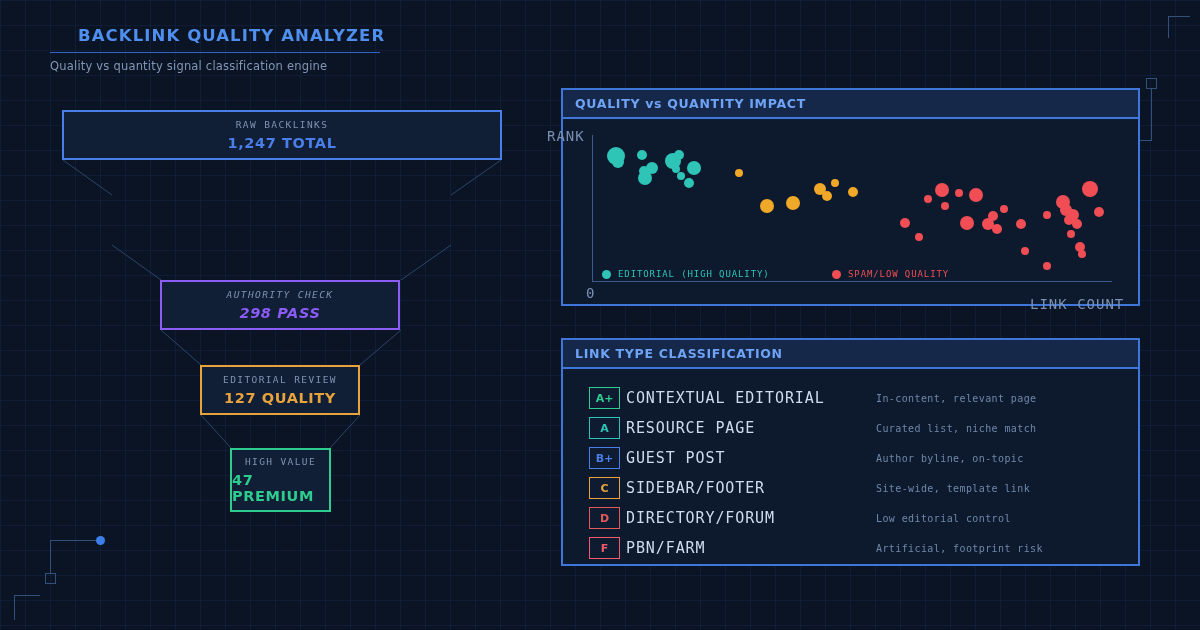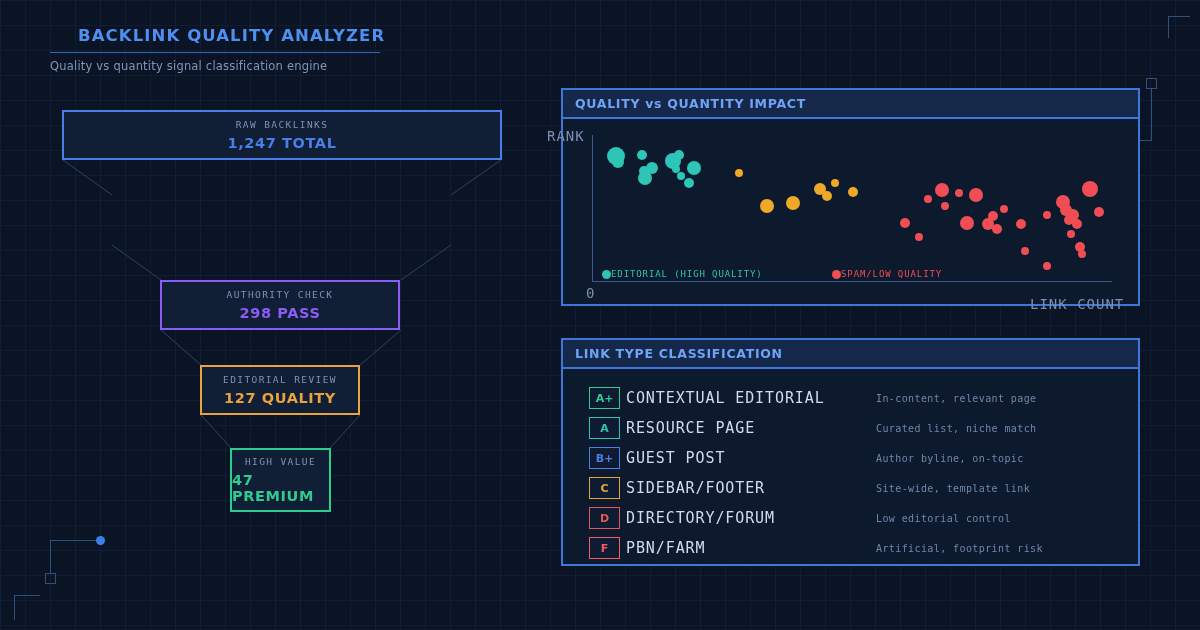--- a/index.html
+++ b/index.html
@@ -63,21 +63,21 @@
     font-size:12.5px; letter-spacing:0.7px; color:#6fa3f5;
   }
   .panel-body { position:relative; }
 
   
   #scatter-panel { left:561px; top:88px; width:579px; height:218px; }
   #scatter-body { height:185px; }
   .axis-line { position:absolute; background:#3a5a8c; }
   .axis-txt { position:absolute; font-size:14px; letter-spacing:1px; color:#7b90b0; }
   .pt { position:absolute; border-radius:50%; }
-  .legend-item { position:absolute; display:flex; align-items:center; }
+  .legend-item { position:absolute; display:flex; align-items:center; gap:7px; }
   .legend-dot { width:9px; height:9px; border-radius:50%; }
   .legend-txt { font-size:9px; letter-spacing:0.9px; }
 
   
   #types-panel { left:561px; top:338px; width:579px; height:228px; }
   #types-body { padding:14px 0 0 0; }
   .type-row { display:flex; align-items:center; height:30px; padding-left:26px; }
   .grade {
     width:31px; height:22px; border:1.5px solid #2ec4b6;
     display:flex; align-items:center; justify-content:center;
@@ -123,21 +123,21 @@
       <line x1="161" y1="230" x2="201" y2="265"></line>
       <line x1="401" y1="230" x2="360" y2="265"></line>
       <line x1="201" y1="315" x2="231" y2="348"></line>
       <line x1="360" y1="315" x2="330" y2="348"></line>
     </g>
   </svg>
   <div class="stage" style="left: 62px; top: 10px; width: 440px; height: 50px; border-color: rgb(74, 126, 232); justify-content: center;">
     <div class="s-label">RAW BACKLINKS</div>
     <div class="s-value" style="color: rgb(74, 126, 232);">1,247 TOTAL</div>
   </div>
-  <div class="stage" style="left: 160px; top: 180px; width: 240px; height: 50px; border-color: rgb(139, 92, 246);">
+  <div class="stage" style="left: 160px; top: 180px; width: 240px; height: 50px; border-color: rgb(139, 92, 246); font-style: italic;">
     <div class="s-label">AUTHORITY CHECK</div>
     <div class="s-value" style="color: rgb(139, 92, 246);">298 PASS</div>
   </div>
   <div class="stage" style="left: 200px; top: 265px; width: 160px; height: 50px; border-color: rgb(232, 163, 61);">
     <div class="s-label">EDITORIAL REVIEW</div>
     <div class="s-value" style="color: rgb(232, 163, 61);">127 QUALITY</div>
   </div>
   <div class="stage" style="left: 230px; top: 348px; width: 101px; height: 64px; border-color: rgb(46, 204, 143);">
     <div class="s-label">HIGH VALUE</div>
     <div class="s-value" style="color: rgb(46, 204, 143);">47 PREMIUM</div>

